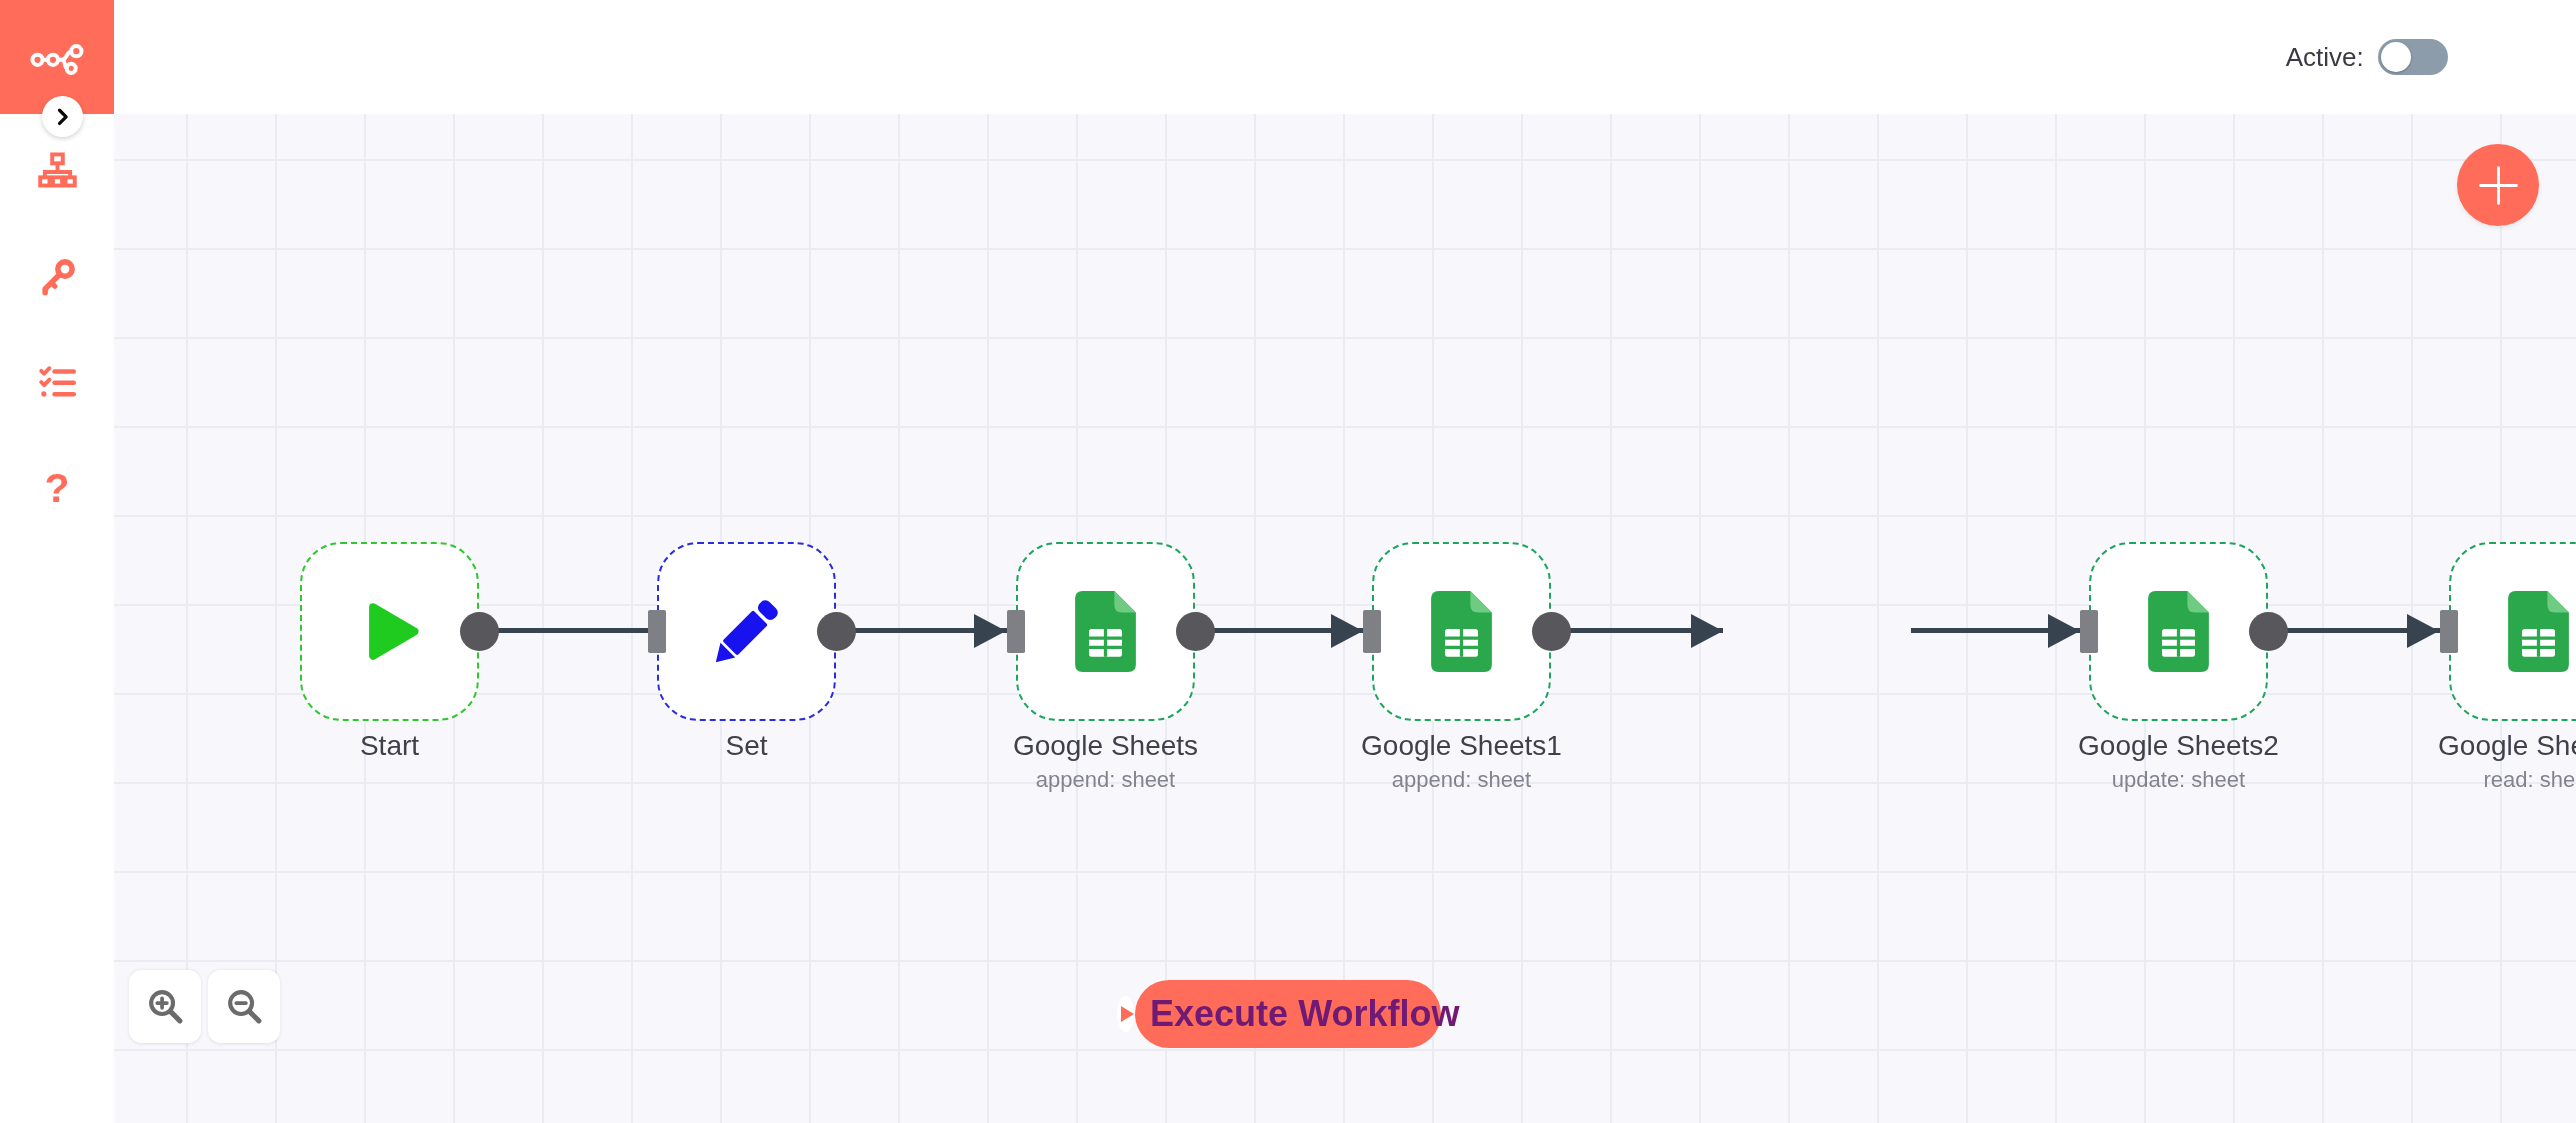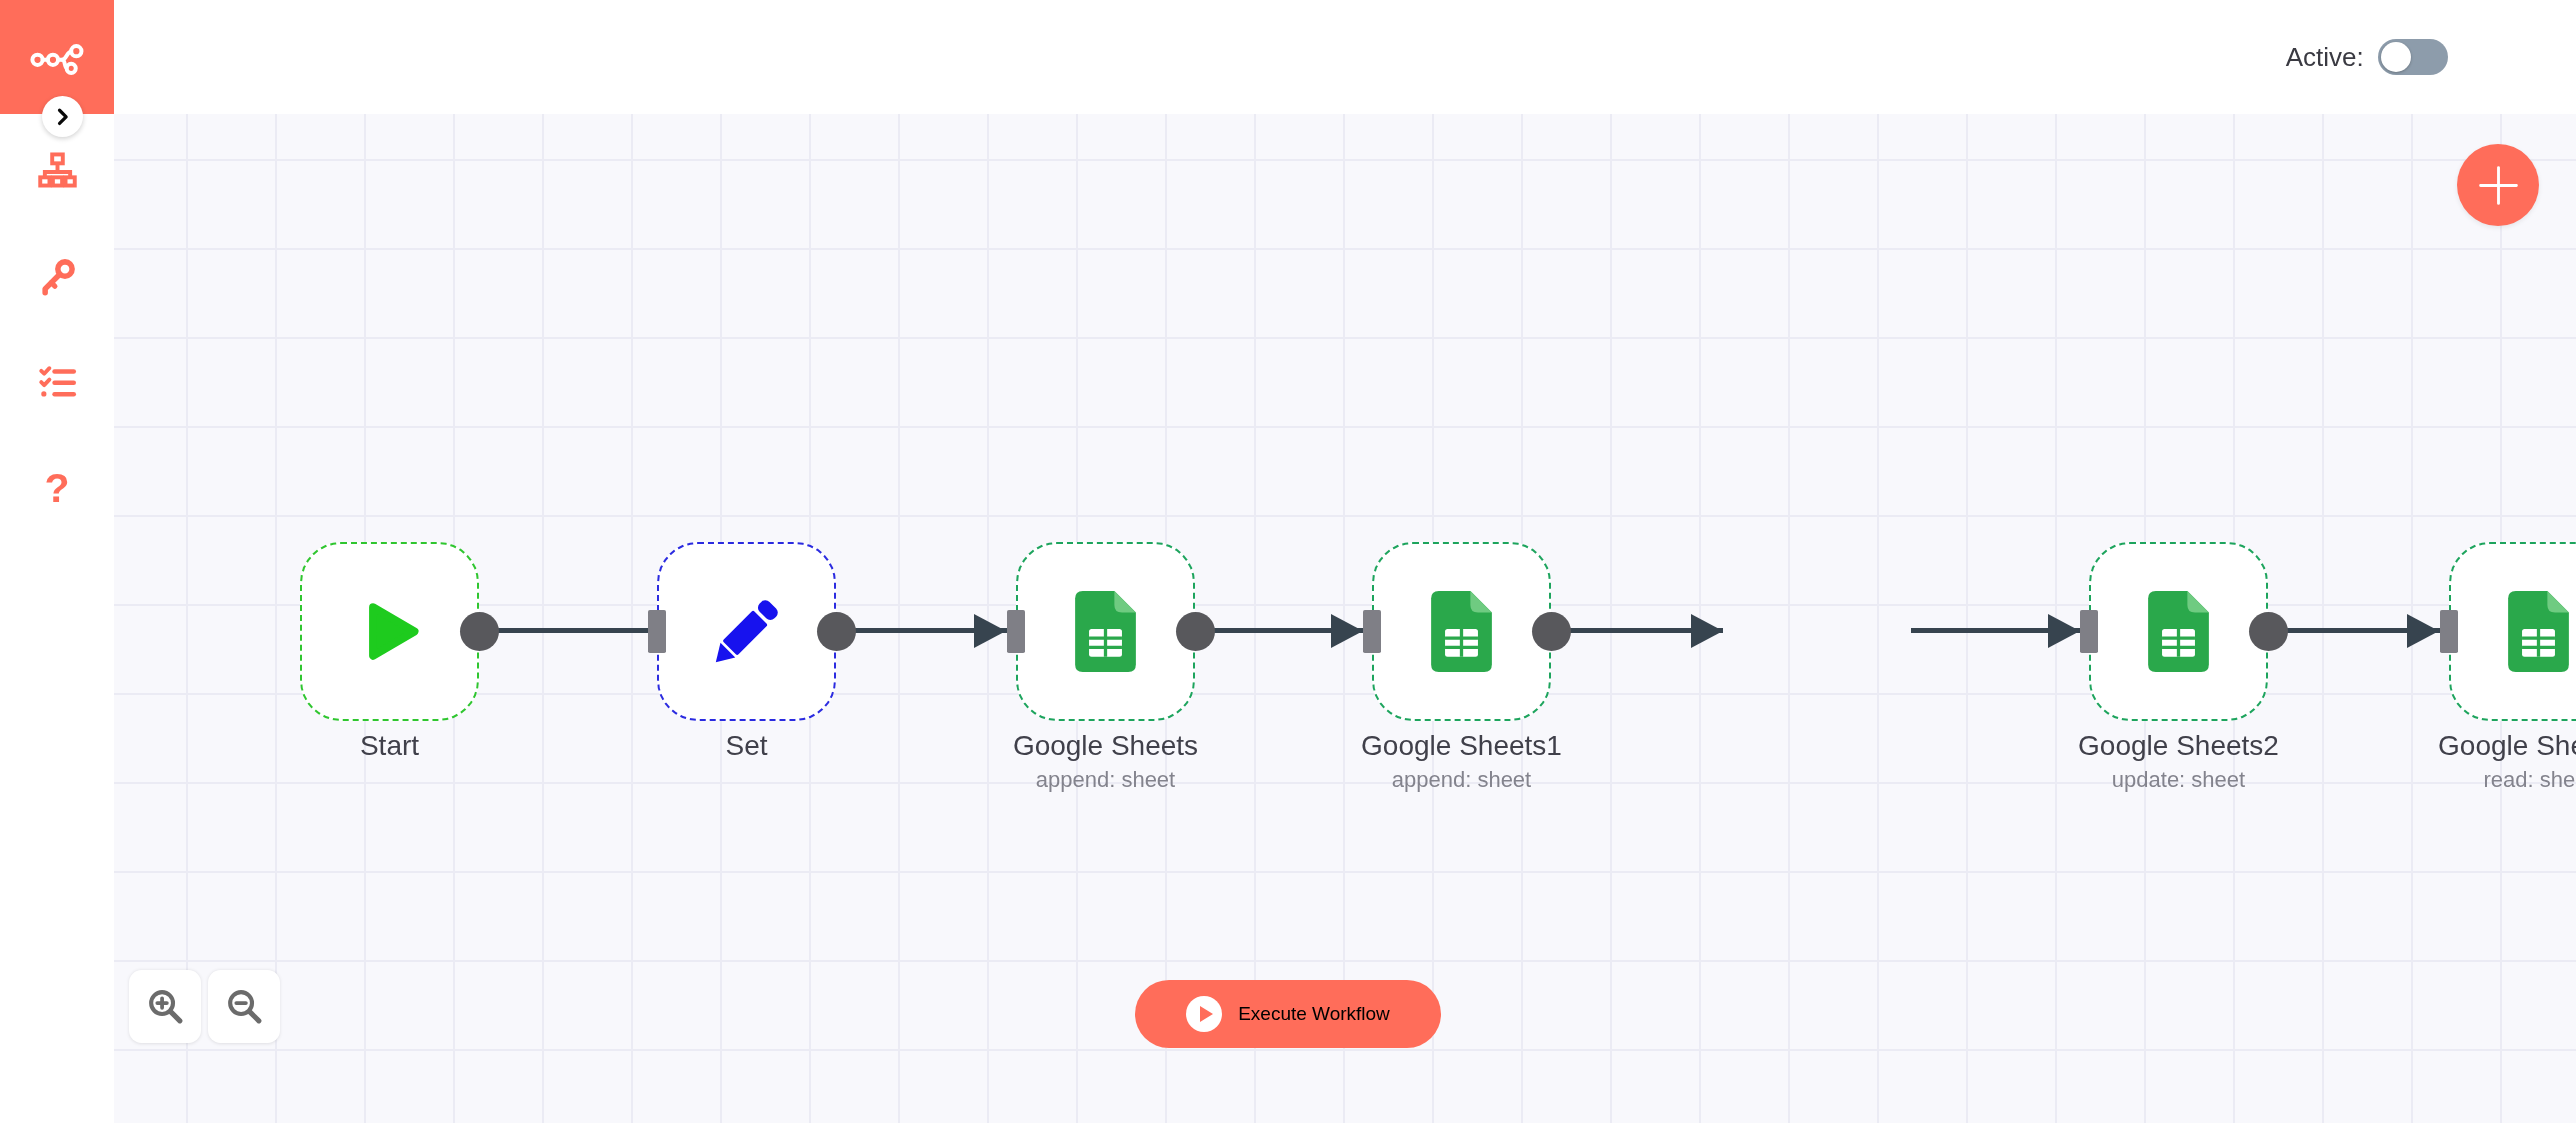--- a/index.html
+++ b/index.html
@@ -115,21 +115,21 @@
   .execute-btn .play-circle{
     width:36px;height:36px;border-radius:50%;background:#ffffff;
     display:flex;align-items:center;justify-content:center;
   }
   .execute-btn .play-tri{
     width:0;height:0;margin-left:4.5px;
     border-left:13.4px solid #ff6d5a;
     border-top:8px solid transparent;
     border-bottom:8px solid transparent;
   }
-  .execute-label{color:#000000;font-size:19px;font-weight:400;white-space:nowrap;}
+  .execute-label{color:#701a75;font-size:36px;font-weight:700;white-space:nowrap;}
 </style>
 </head>
 <body>
 
 <header class="topbar">
   <div class="active-group">
     <span class="active-label">Active:</span>
     <div class="toggle">
       <div class="knob"></div>
     </div>

